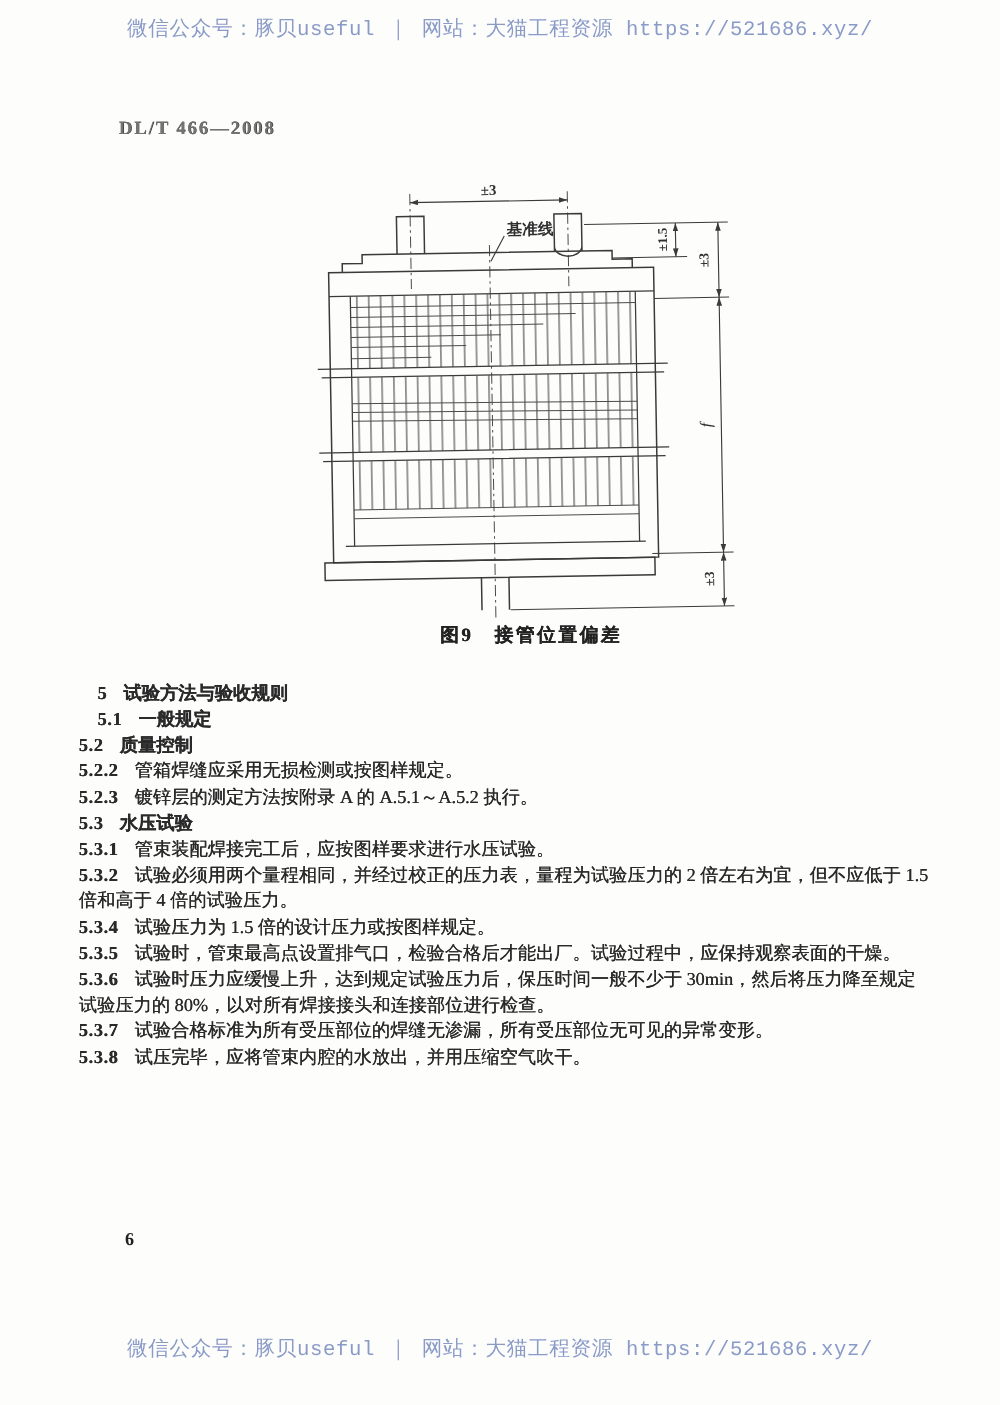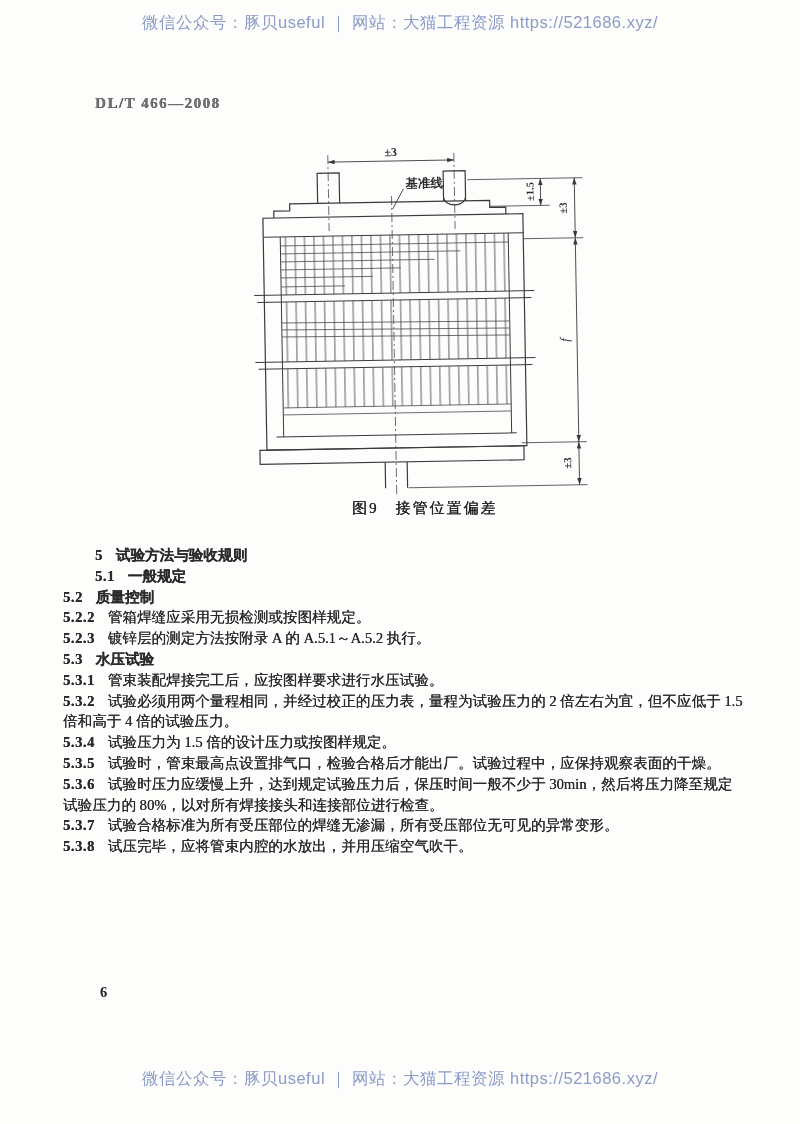--- a/index.html
+++ b/index.html
@@ -4,43 +4,43 @@
 <style>
   html,body{margin:0;padding:0;background:#e8e8e8;}
   .page{
     position:relative;width:800px;height:1124px;margin:0 auto;
     background:#fdfdfc;overflow:hidden;
     font-family:"Liberation Serif","DejaVu Serif",serif;color:#2a2a2a;
   }
   .watermark{
     position:absolute;left:0;width:800px;text-align:center;
     font-size:16.5px;letter-spacing:.5px;
-    font-family:Liberation Sans, sans-serif;
+    font-family:Liberation Mono, monospace;
   }
   .wm-top{top:12px;}
   .wm-bottom{top:1068px;}
   .doc-code{
     position:absolute;left:95px;top:95px;
     font-size:15px;font-weight:700;letter-spacing:1.5px;color:#737373;
     text-shadow:.3px 0 0 #1e1e1e;
   }
   .figure-wrap{position:absolute;left:140px;top:138px;width:470px;height:370px;}
   .fig-caption{
     position:absolute;left:352px;top:499px;
-    font-size:15px;font-weight:400;color:#222;letter-spacing:2px;
+    font-size:15px;font-weight:700;color:#222;letter-spacing:2px;
     text-shadow:.3px 0 0 #222;
   }
   .body-text{
     position:absolute;left:63px;top:545px;width:680px;
     font-size:14.6px;line-height:20.8px;
   }
   .body-text p{margin:0;text-shadow:.25px 0 0 currentColor;}
   .body-text .num{font-weight:700;margin-right:13px;letter-spacing:.5px;}
   .body-text .h{font-weight:700;}
-  .body-text .ind{margin-left:32px;}
+  .body-text .ind{margin-left:15px;}
   .body-text .ti{text-indent:36px;}
   .page-number{
     position:absolute;left:100px;top:984px;
     font-size:14.5px;font-weight:700;color:#222;
   }
   svg text{font-family:"Liberation Serif","DejaVu Serif",serif;fill:#2e2e2e;}
 </style>
 </head>
 <body>
 

